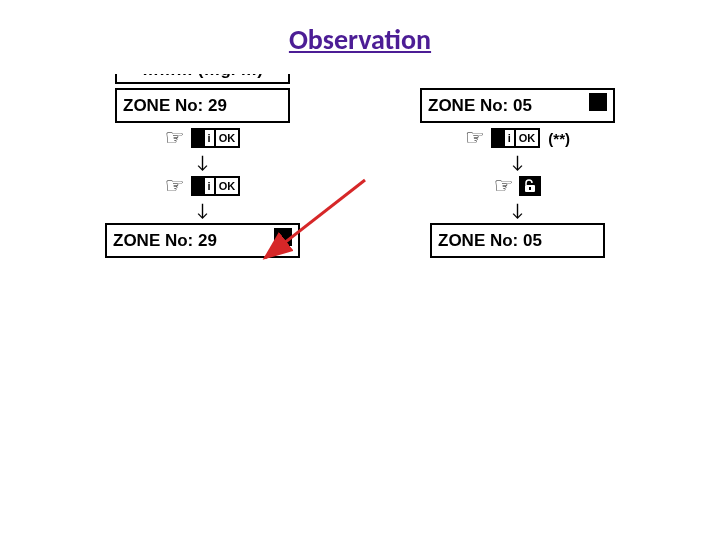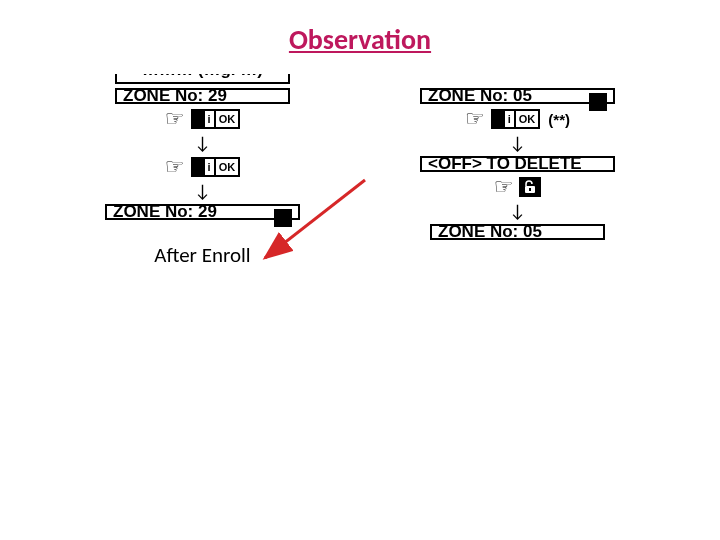--- a/index.html
+++ b/index.html
@@ -13,21 +13,21 @@
     position: relative;
   }
   .title {
     position: absolute;
     left: 0; right: 0;
     top: 22px;
     text-align: center;
     font-size: 28px;
     font-weight: 600;
     text-decoration: underline;
-    color: #be185d;
+    color: #4c1d95;
   }
   .cols {
     position: absolute;
     top: 74px;
     left: 0;
     right: 0;
     display: flex;
     justify-content: center;
     gap: 120px;
   }
@@ -53,21 +53,21 @@
     left: 0; right: 0;
     text-align: center;
     font-family: "Arial Narrow", Arial, sans-serif;
     font-size: 17px;
     font-weight: bold;
   }
   
   .disp {
     border: 2px solid #000;
     width: 175px;
-    height: 16px;
+    height: 35px;
     display: flex;
     align-items: center;
     padding: 0 6px;
     font-family: "Arial Narrow", Arial, sans-serif;
     font-size: 17px;
     font-weight: bold;
     background: #fff;
     position: relative;
   }
   .disp-delete {
@@ -179,21 +179,20 @@
         <span>OK</span>
       </div>
     </div>
     <div class="arrow-down">↓</div>
 
     <div class="disp disp-delete">
       <span>ZONE No: 29</span>
       <div class="black-sq"></div>
     </div>
 
-    <div class="caption">After Enroll</div>
 
     <svg class="red-arrow" width="140" height="100" style="left:140px; top:100px;">
       <defs>
         <marker id="ah" markerWidth="10" markerHeight="8" refX="9" refY="4" orient="auto">
           <polygon points="0 0, 10 4, 0 8" fill="#d62728"></polygon>
         </marker>
       </defs>
       <line x1="120" y1="6" x2="20" y2="84" stroke="#d62728" stroke-width="3" marker-end="url(#ah)"></line>
     </svg>
   </div>
@@ -211,23 +210,20 @@
       <span class="hand">☞</span>
       <div class="seg">
         <span class="dark"></span>
         <span>i</span>
         <span>OK</span>
       </div>
       <span class="asterisks">(**)</span>
     </div>
     <div class="arrow-down">↓</div>
 
-    <div class="disp" style="width:195px;">
-      <span>&lt;OFF&gt; TO DELETE</span>
-    </div>
 
     <div class="step">
       <span class="hand">☞</span>
       <div class="lockbox">
         <svg width="12" height="14" viewBox="0 0 12 14">
           <path d="M2 6 V4 a3 3 0 0 1 6 0" stroke="#fff" stroke-width="1.5" fill="none"></path>
           <rect x="1" y="6" width="10" height="7" rx="1" fill="#fff"></rect>
           <rect x="5" y="8" width="2" height="3" fill="#000"></rect>
         </svg>
       </div>

